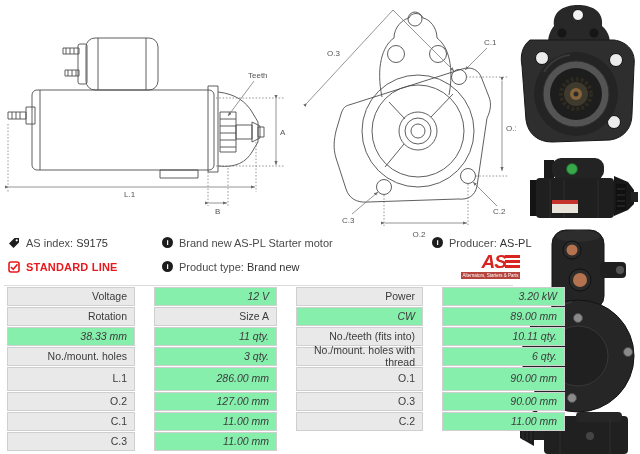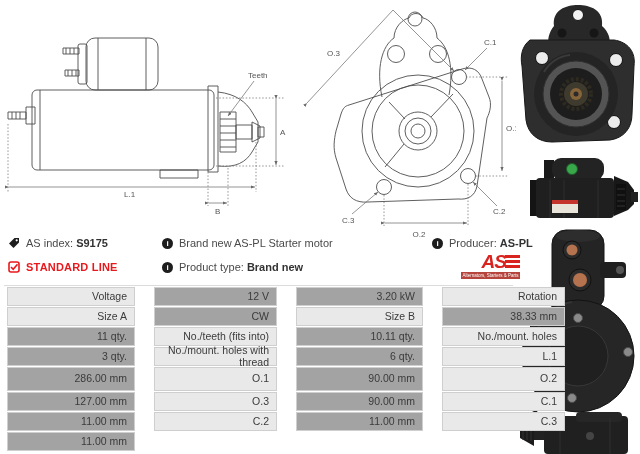--- a/index.html
+++ b/index.html
@@ -2,23 +2,23 @@
 <html><head>
 <meta charset="utf-8">
 <style>
   html,body{margin:0;padding:0;background:#fff;}
   #stage{position:relative;width:640px;height:454px;background:#fff;overflow:hidden;
          font-family:"Liberation Sans", sans-serif;color:#3d3d3d;}
   svg text{font-family:"Liberation Sans", sans-serif;}
   .abs{position:absolute;}
 
   
-  .inforow{position:absolute;display:flex;align-items:flex-end;font-size:11px;color:#4a4a4a;white-space:nowrap;}
+  .inforow{position:absolute;display:flex;align-items:flex-start;font-size:11px;color:#4a4a4a;white-space:nowrap;}
   .inforow .ic{margin-right:6px;display:inline-flex;align-items:center;}
-  .b{font-weight:bold;color:#333;}
+  .b{font-weight:normal;color:#333;}
   .redline{color:#e8191c;font-weight:bold;letter-spacing:.2px;}
   .sep{position:absolute;left:4px;top:285px;width:509px;border-top:1px solid #dcdcdc;}
 
   
   .aslogo{position:absolute;left:461px;top:253px;width:59px;height:30px;}
   .aslogo .mark{position:relative;height:20px;}
   .aslogo .as{position:absolute;right:14px;top:-2px;font-size:19px;font-weight:bold;font-style:italic;
               color:#d8231f;letter-spacing:-1px;}
   .aslogo .st{position:absolute;right:0;width:15px;height:3px;background:#d8231f;}
   .aslogo .tag{position:absolute;left:0;top:19px;width:100%;height:7px;background:#b5443c;
@@ -26,21 +26,21 @@
 
   
   .spec{position:absolute;left:7px;top:287px;display:grid;
         grid-template-columns:128px 123px 127px 123px;
         grid-template-rows:19px 19px 19px 19px 24px 19px 19px 19px;
         gap:1px 19px;}
   .cell{border:1px solid #cfcfcf;box-sizing:border-box;display:flex;align-items:center;
         justify-content:flex-end;padding-right:7px;font-size:10.5px;color:#3b3b3b;
         text-align:right;line-height:1.1;}
   .cell.lbl{background:#e9e9e9;}
-  .cell.val{background:#a3a3a3;}
+  .cell.val{background:#86efac;font-style:italic;}
 
   
   .photos{position:absolute;left:516px;top:0;width:124px;height:454px;background:#fff;}
 </style>
 </head>
 <body>
 
 <div id="stage">
 
   <svg class="abs" style="left:0;top:0" width="296" height="228" viewBox="0 0 296 228">
@@ -259,27 +259,28 @@
       <span class="st" style="top:12px"></span>
     </div>
     <div class="tag">Alternators, Starters &amp; Parts</div>
   </div>
 
   <div class="sep"></div>
 
   <div class="spec">
     <div class="cell lbl">Voltage</div>
     <div class="cell val">12 V</div>
+    <div class="cell lbl">Power</div>
     <div class="cell val">3.20 kW</div>
 
     <div class="cell lbl">Rotation</div>
     <div class="cell lbl">Size A</div>
     <div class="cell val">CW</div>
-
-    <div class="cell lbl">Size B</div>
+    <div class="cell val">89.00 mm</div>
+
     <div class="cell val">38.33 mm</div>
     <div class="cell val">11 qty.</div>
 
     <div class="cell lbl">No./teeth (fits into)</div>
     <div class="cell val">10.11 qty.</div>
     <div class="cell lbl">No./mount. holes</div>
     <div class="cell val">3 qty.</div>
 
     <div class="cell lbl">No./mount. holes with thread</div>
     <div class="cell val">6 qty.</div>

